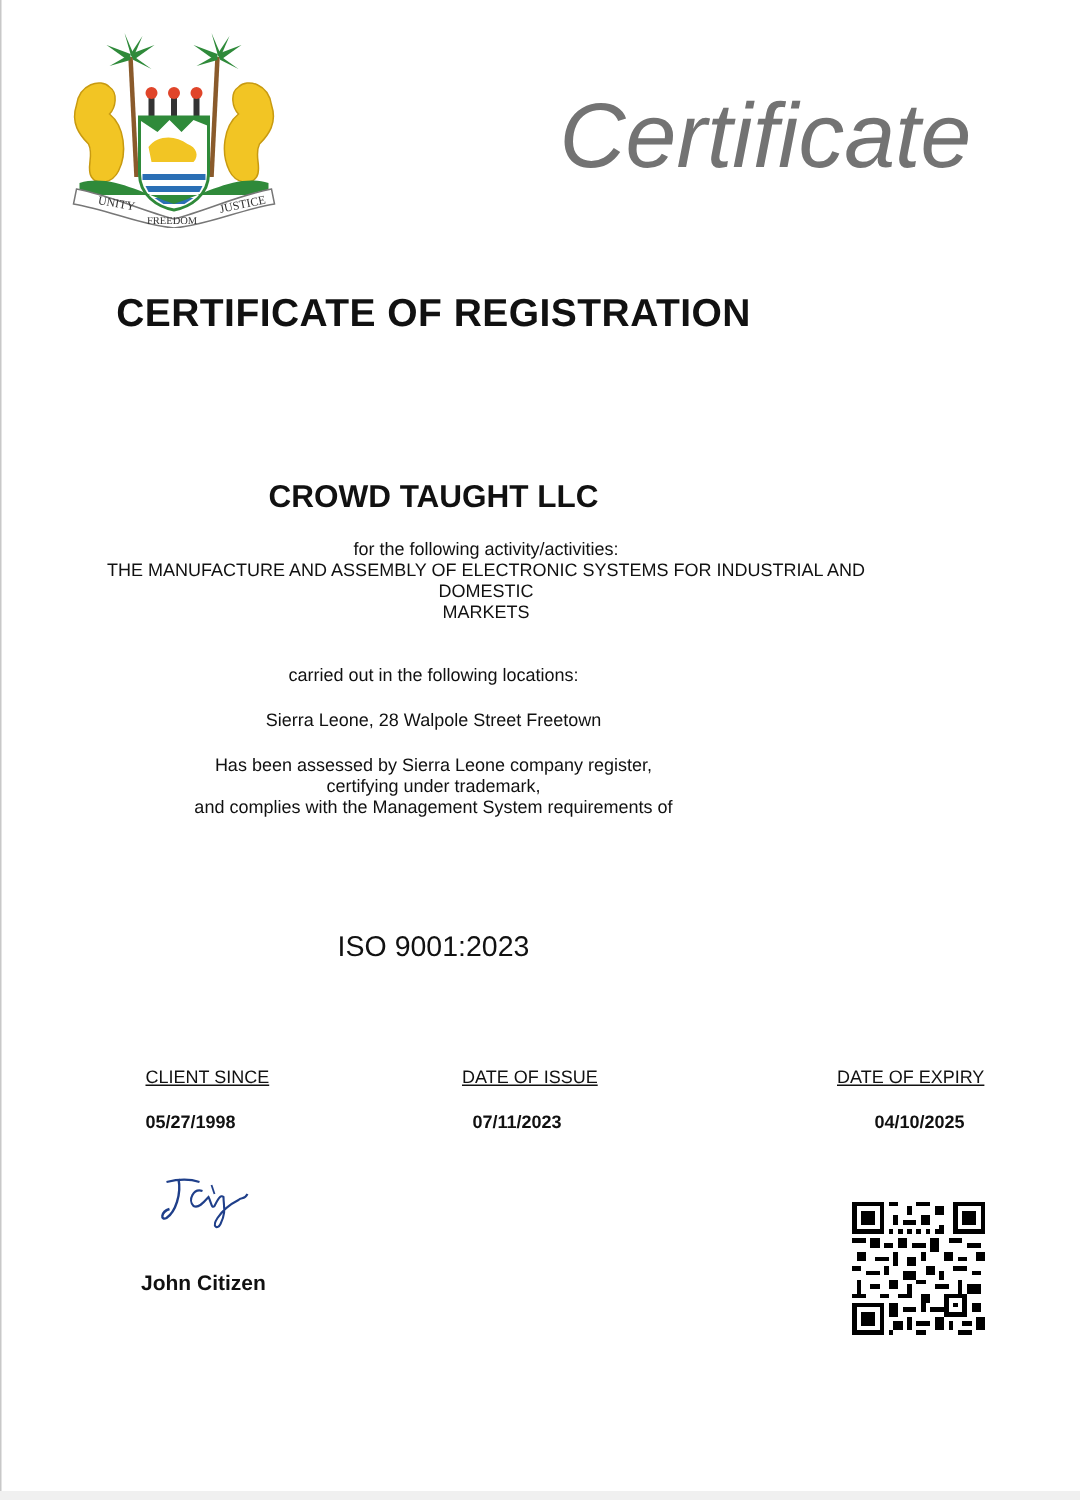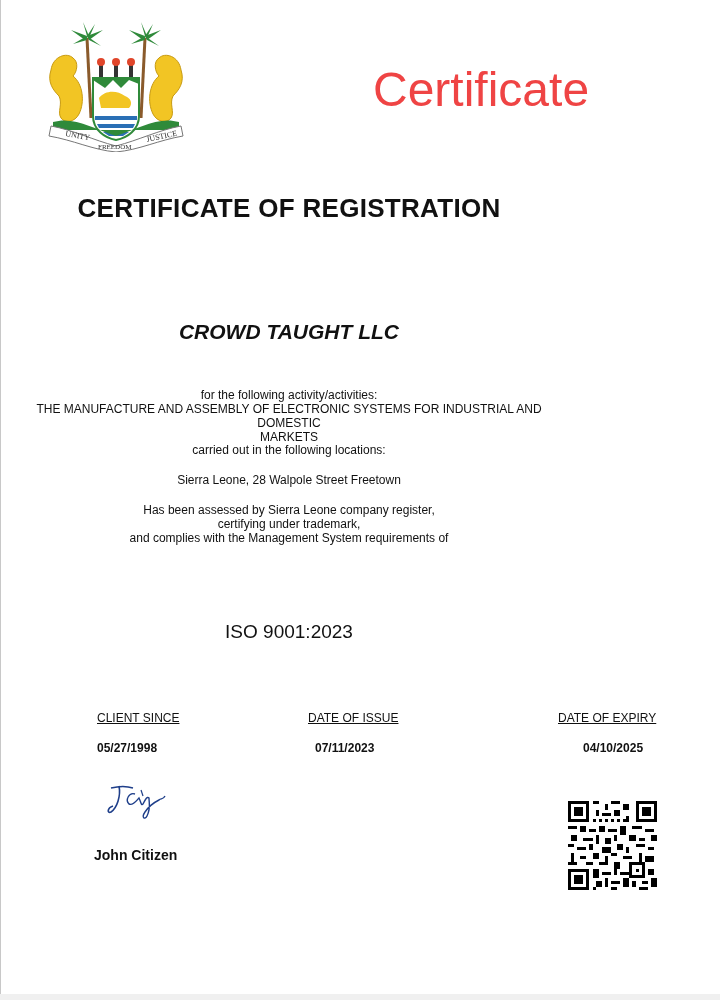--- a/index.html
+++ b/index.html
@@ -15,30 +15,30 @@
     width: 719px; height: 994px;
     background: #ffffff;
     border-left: 1px solid #c8c8c8;
   }
   .emblem {
     position: absolute; left: 42px; top: 18px;
     width: 146px; height: 134px;
   }
   .cert-word {
     position: absolute; left: 372px; top: 50px;
-    font-size: 48px; 
-    color: #ef4444; letter-spacing: 0px;
+    font-size: 61px; font-style: italic;
+    color: #737373; letter-spacing: 0px;
     line-height: 80px; white-space: nowrap;
   }
   .center { position: absolute; left: 0; width: 576px; text-align: center; }
   .title { top: 193px; font-size: 26px; font-weight: bold; letter-spacing: 0.3px; }
   .small { font-size: 12px; line-height: 14px; }
   .intro { top: 287px; }
-  .company { top: 320px; font-size: 21px; font-weight: bold; font-style: italic; }
-  .activity { top: 388px; }
+  .company { top: 320px; font-size: 21px; font-weight: bold; }
+  .activity { top: 359px; padding-left: 35px; }
   .locations-label { top: 443px; }
   .location { top: 473px; }
   .assessed { top: 503px; }
   .standard { top: 621px; font-size: 19px; font-weight: normal; }
   .col { position: absolute; font-size: 12px; }
   .col-label { top: 711px; text-decoration: underline; }
   .col-value { top: 741px; font-weight: bold; }
   .sig-svg { position: absolute; left: 104px; top: 782px; width: 64px; height: 42px; }
   .signer { position: absolute; left: 93px; top: 847px; font-size: 14px; font-weight: bold; }
   .qr { position: absolute; left: 566px; top: 801px; width: 91px; height: 89px; }

